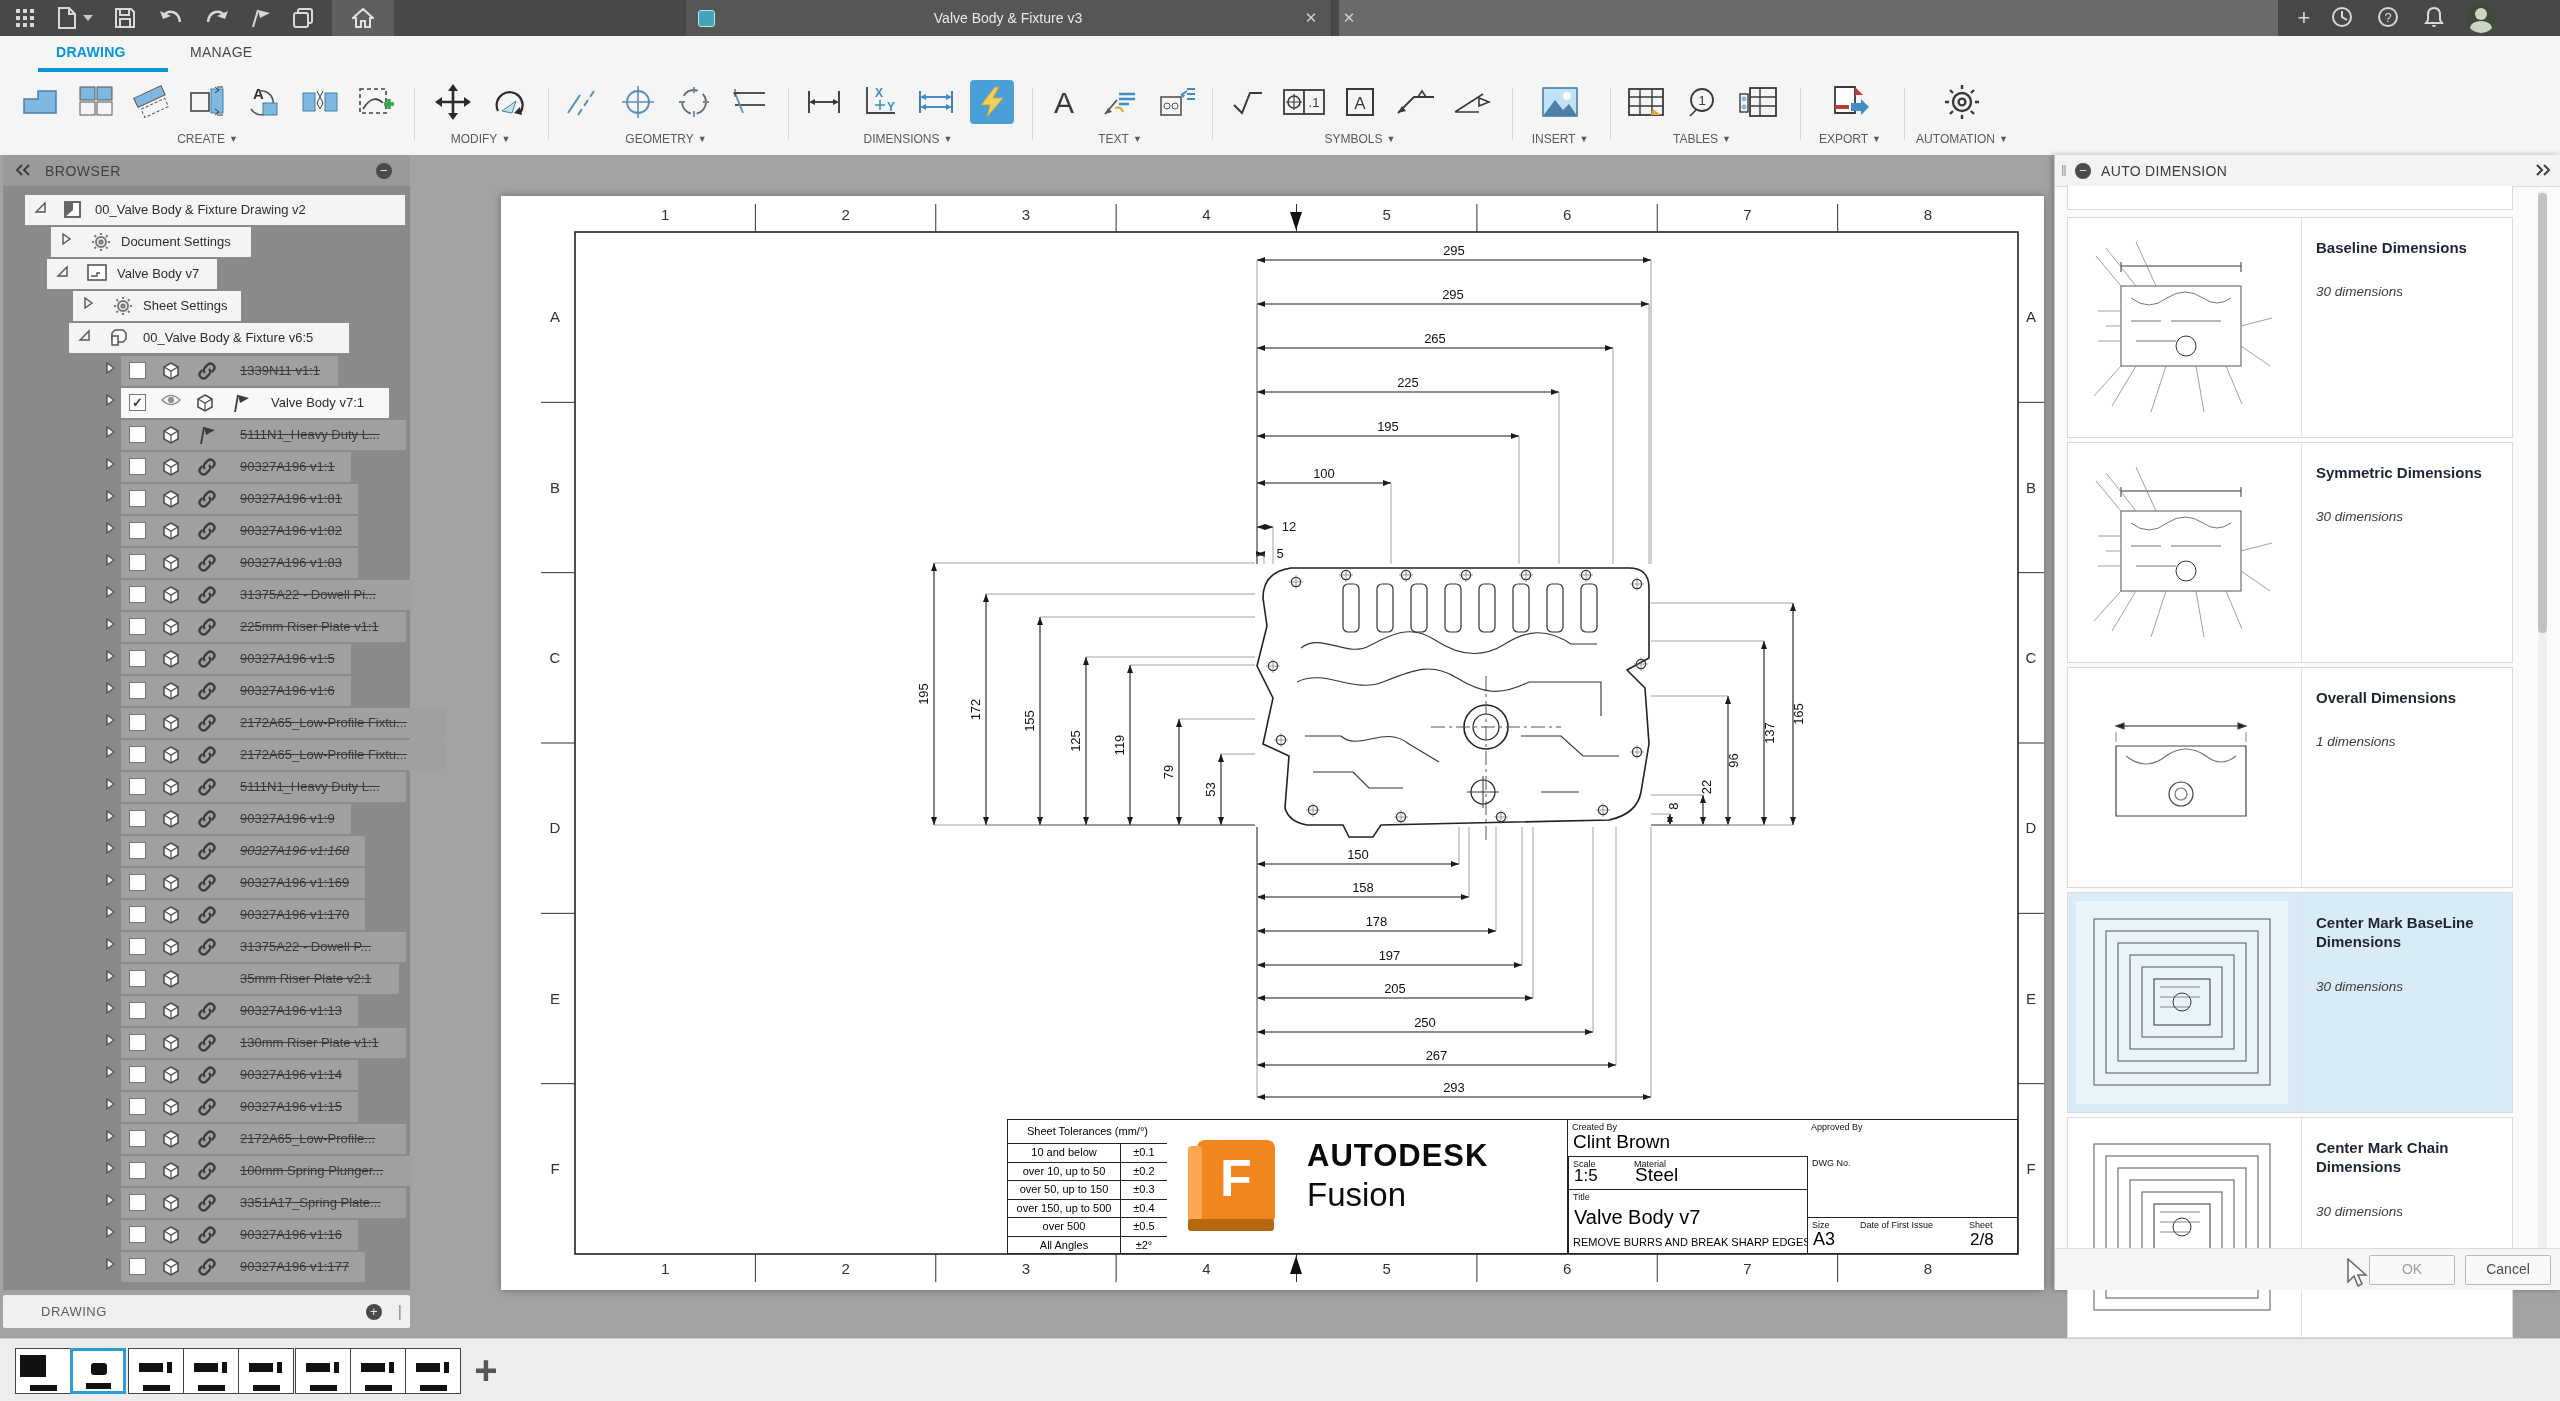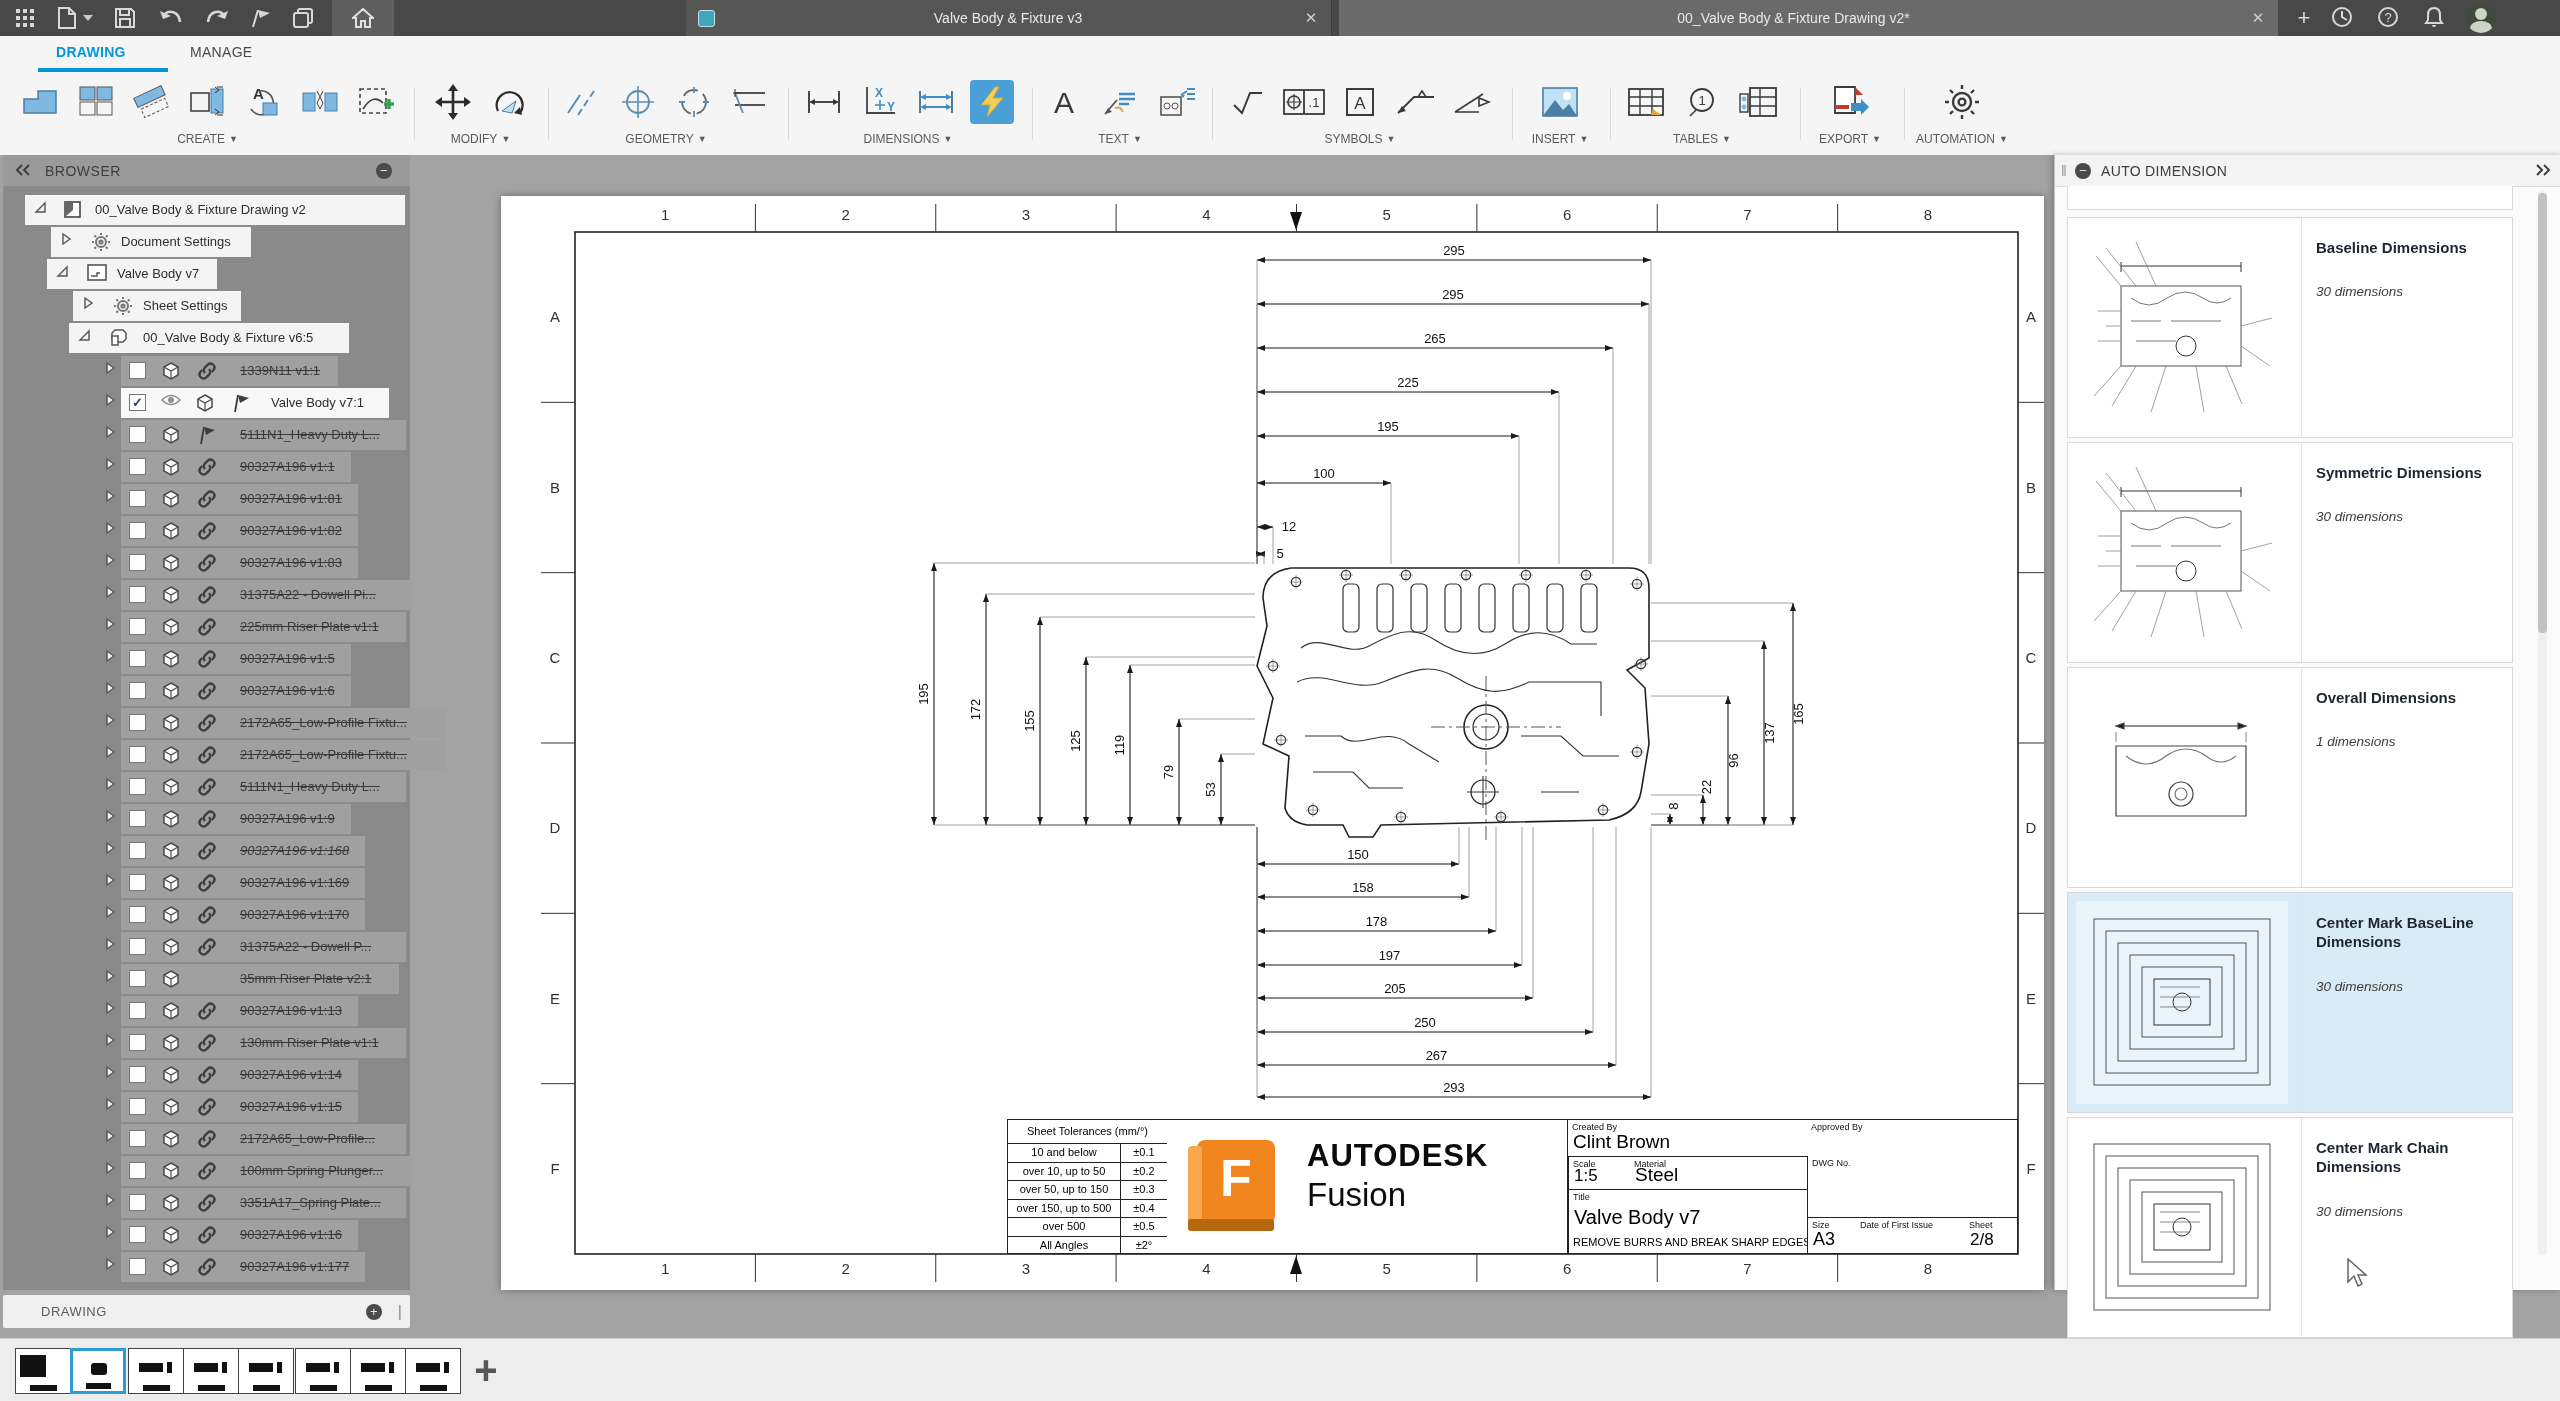--- a/index.html
+++ b/index.html
@@ -158,21 +158,20 @@
         <path d="M11 1 L21 10 h-3 v9 h-5 v-6 h-4 v6 h-5 v-9 h-3 z" fill="none" stroke="#e0e0e0" stroke-width="2"></path>
       </svg>
   </div>
 
   <div id="tab1" class="abs doctab">
     <span class="dticon"></span>
     <span class="title">Valve Body &amp; Fixture v3</span>
     <span class="closex">✕</span>
   </div>
   <div id="tab2" class="abs doctab">
-    <span class="title">00_Valve Body &amp; Fixture Drawing v2*</span>
     <span class="closex">✕</span>
   </div>
   <div id="newtab" class="abs">+</div>
 
   <div class="abs tr-ico" style="left:2330px">
     <svg width="24" height="24">
         <circle cx="12" cy="12" r="9" fill="none" stroke="#d8d8d8" stroke-width="2"></circle>
         <path d="M12 6 v6 l5 3" fill="none" stroke="#d8d8d8" stroke-width="2"></path>
       </svg>
   </div>
@@ -1509,20 +1508,24 @@
           </svg></div>
         <div class="addiv"></div>
         <div class="adtitle">Center Mark Chain Dimensions</div>
         <div class="adsub" style="top: 86px;">30 dimensions</div>
       </div>
     </div>
   <div id="adscroll">
     <span class="track abs"></span>
     <span class="thumb abs"></span>
   </div>
+  <div id="adfooter">
+    <div id="btn-ok" class="btn">OK</div>
+    <div id="btn-cancel" class="btn">Cancel</div>
+  </div>
 </div>
 
 <div id="sheetsbar" class="abs">
   <div id="sheetthumbs">
       <div class="sthumb" style="left: 15px;">
         <div class="tbk"></div>
         <div class="mk" style="left: 4px; top: 6px; width: 26px; height: 22px;"></div>
       </div>
       <div class="sthumb sel" style="left: 70px;">
         <div class="tbk"></div>

